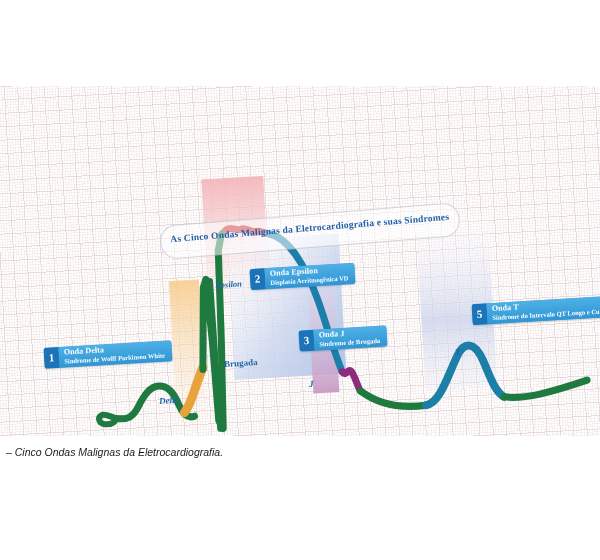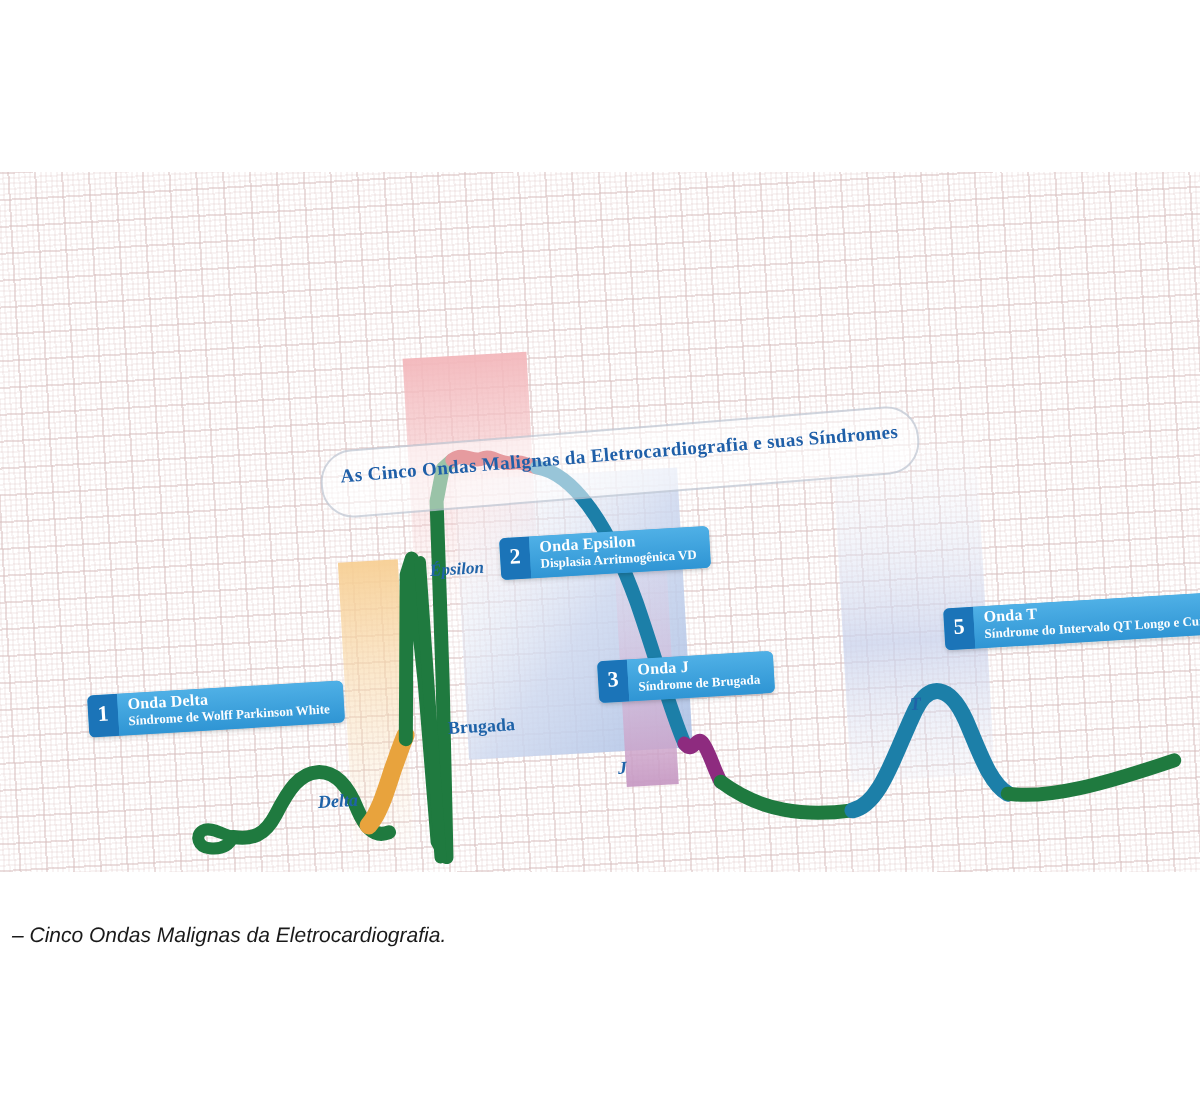--- a/index.html
+++ b/index.html
@@ -84,21 +84,21 @@
   .titletext{
     position:absolute;left:0;right:0;top:9px;text-align:center;
     font-family:"Liberation Serif",serif;font-weight:bold;font-size:9.5px;
     color:#1f5fa8;letter-spacing:.2px;white-space:nowrap;
   }
 
   
   .caption{
     position:absolute;left:6px;top:446px;
     font-family:"Liberation Sans",sans-serif;font-style:italic;
-    font-size:10.5px;color:#1a1a1a;white-space:nowrap;margin-top:16px;
+    font-size:10.5px;color:#1a1a1a;white-space:nowrap;
   }
 </style>
 </head>
 <body>
 
 <div class="page">
 
   <div class="figure">
     <div class="paper"></div>
 

